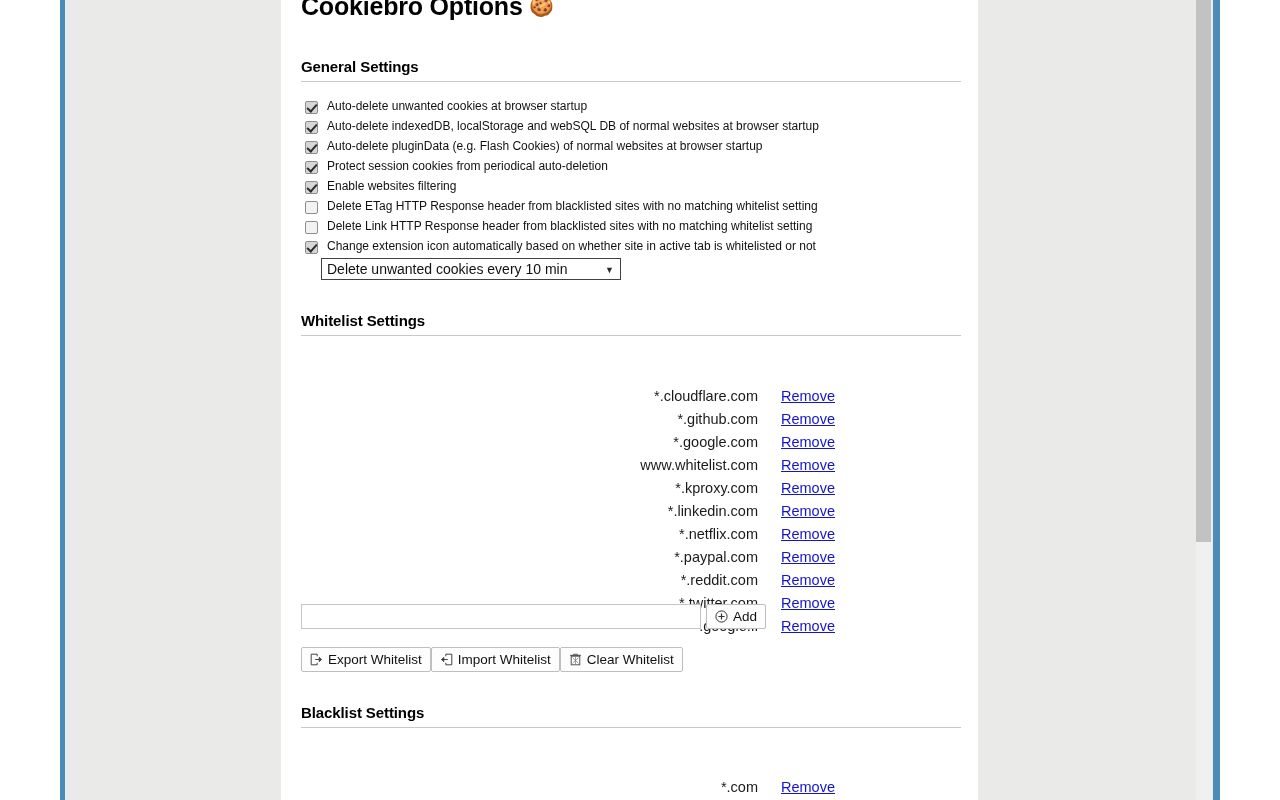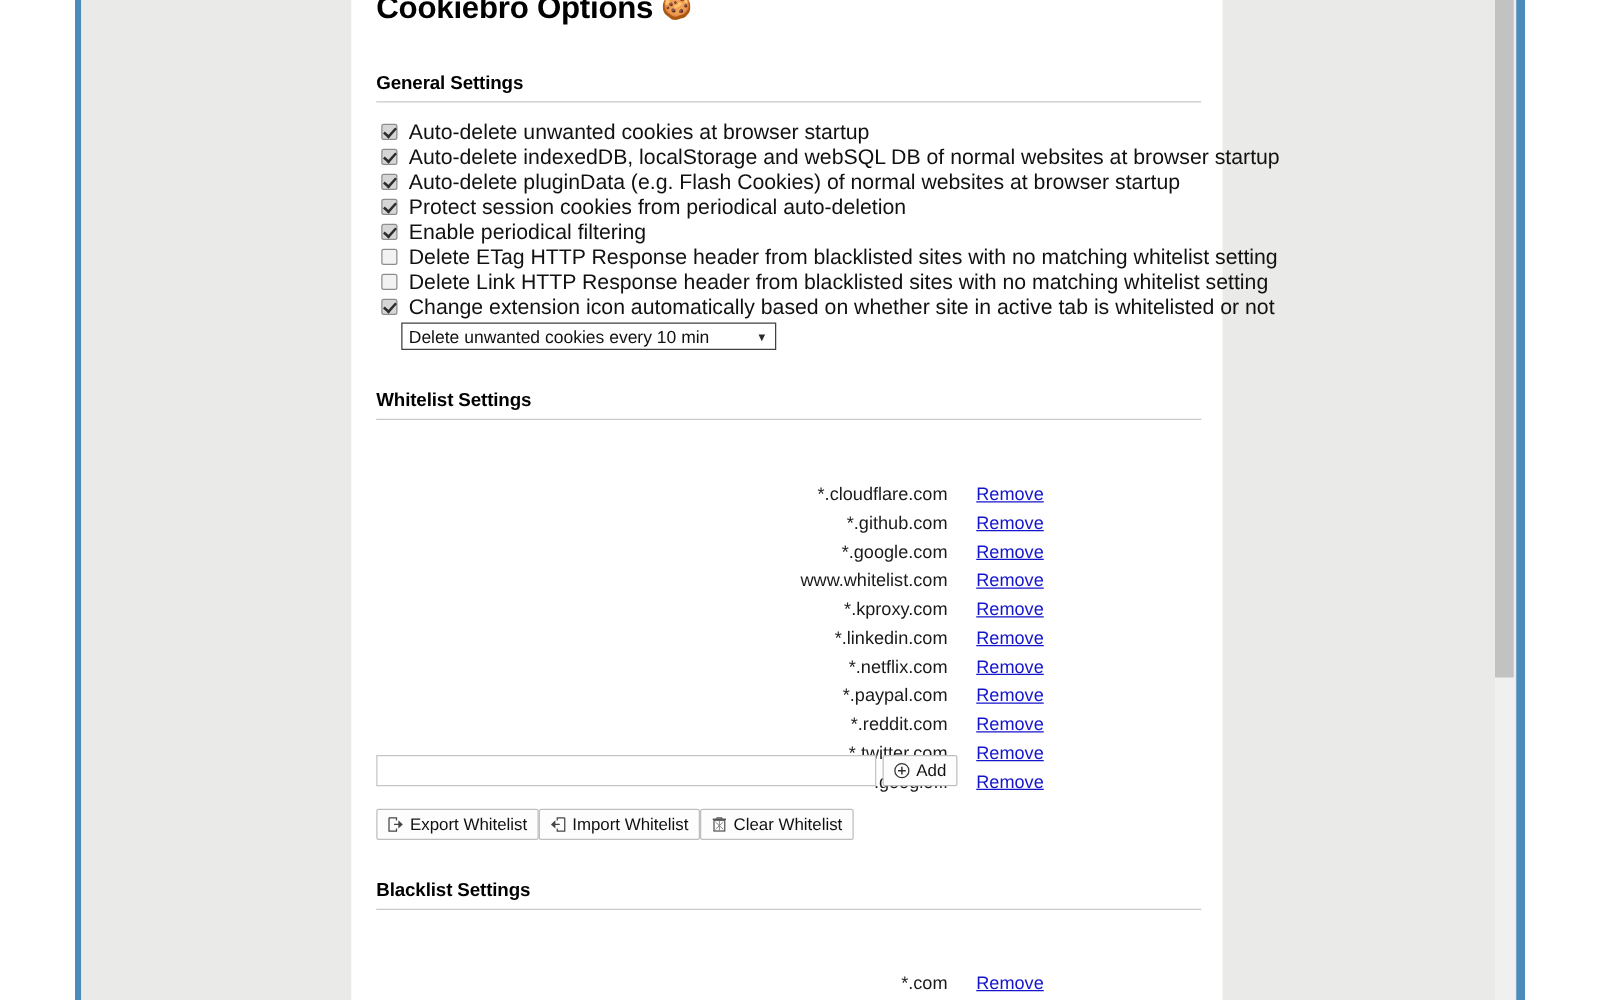--- a/index.html
+++ b/index.html
@@ -71,23 +71,23 @@
     line-height: 16px;
     letter-spacing: -0.1px;
   }
   #sec-general { top: 59px; }
   #sec-whitelist { top: 313px; }
   #sec-blacklist { top: 705px; }
 
   
   .opt-list { position: absolute; left: 0; top: 96px; width: 660px; }
   .opt-row {
-    display: flex; align-items: flex-start;
+    display: flex; align-items: center;
     height: 20px; line-height: 20px;
-    font-size: 17px;
+    font-size: 12px;
   }
   .cb {
     width: 13px; height: 13px; margin: 3px 9px 0 4px;
     border: 1px solid #8d8d8d;
     background: #f2f2f2;
     border-radius: 2px;
     position: relative;
     flex: 0 0 auto;
   }
   .cb.checked { background: #d6d6d6; }
@@ -194,21 +194,21 @@
         <div class="opt-row">
           <span class="cb checked"></span>
           <span class="opt-label">Auto-delete pluginData (e.g. Flash Cookies) of normal websites at browser startup</span>
         </div>
         <div class="opt-row">
           <span class="cb checked"></span>
           <span class="opt-label">Protect session cookies from periodical auto-deletion</span>
         </div>
         <div class="opt-row">
           <span class="cb checked"></span>
-          <span class="opt-label">Enable periodical filtering</span>
+          <span class="opt-label">Enable websites filtering</span>
         </div>
         <div class="opt-row">
           <span class="cb"></span>
           <span class="opt-label">Delete ETag HTTP Response header from blacklisted sites with no matching whitelist setting</span>
         </div>
         <div class="opt-row">
           <span class="cb"></span>
           <span class="opt-label">Delete Link HTTP Response header from blacklisted sites with no matching whitelist setting</span>
         </div>
         <div class="opt-row">

